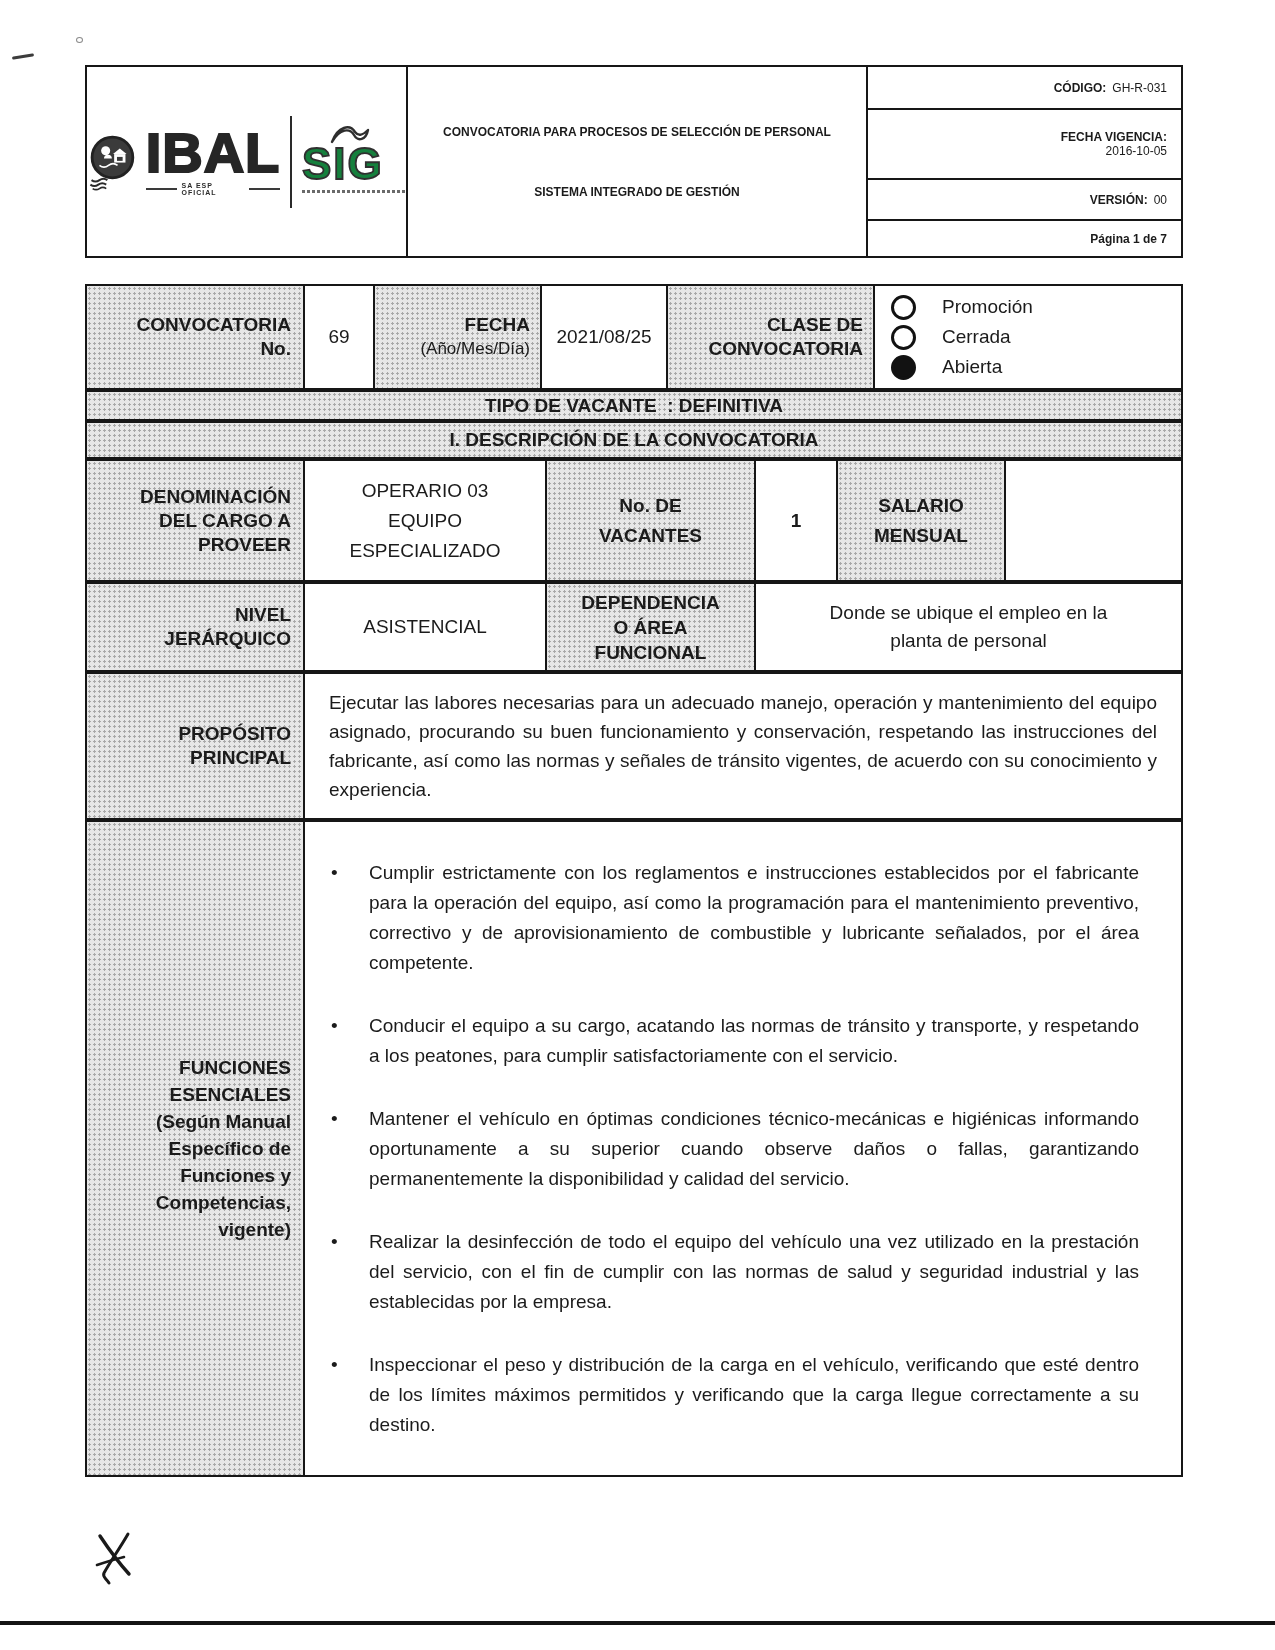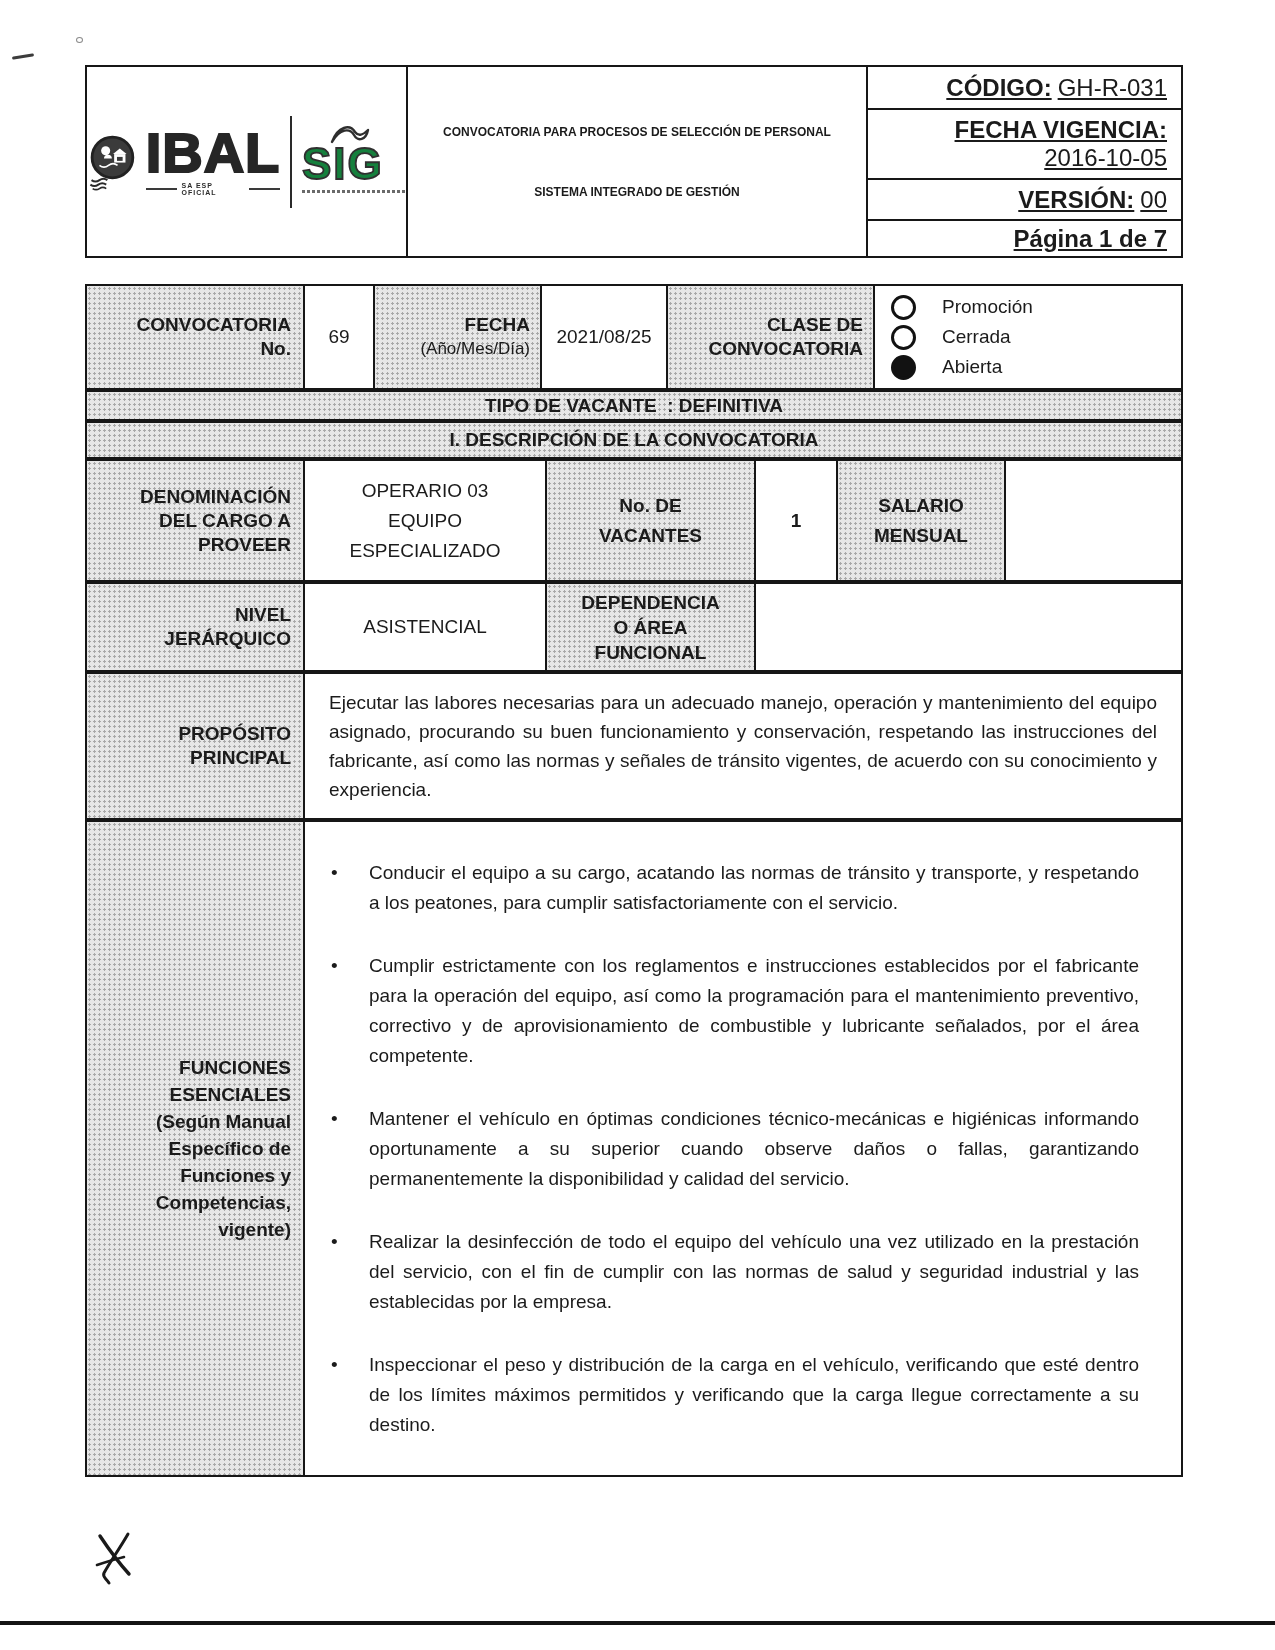--- a/index.html
+++ b/index.html
@@ -11,21 +11,21 @@
          background-size:5px 5px;}
   .tbl{position:absolute;left:85px;width:1098px;border:2.5px solid #161616;box-sizing:border-box;}
   .grid{display:grid;height:100%;}
   .cell{border-right:2.5px solid #161616;box-sizing:border-box;display:flex;
         flex-direction:column;justify-content:center;overflow:hidden;}
   .cell.last{border-right:none;}
   .b{font-weight:bold;}
   .rt{text-align:right;}
   .ct{text-align:center;}
   .fs19{font-size:19px;line-height:24px;}
-  .fs20{font-size:24px;text-decoration:underline;}
+  .fs20{font-size:12px;}
   
   .hdr-grid{grid-template-columns:321px 460px 1fr;}
   .hdr-right{display:flex;flex-direction:column;}
   .hdr-row{border-top:2.5px solid #161616;flex:1;display:flex;flex-direction:column;
            justify-content:center;text-align:right;padding:0 14px;box-sizing:border-box;}
   .hdr-row.first{border-top:none;}
   .hdr-title{display:flex;flex-direction:column;justify-content:center;align-items:center;
              gap:30px;text-align:center;}
   .hdr-title .t1{width:400px;font-weight:bold;font-size:12px;line-height:30px;}
   
@@ -215,20 +215,23 @@
     <div class="grid r2-grid">
       <div class="cell shade labcell fs19">
         <span>NIVEL JERÁRQUICO</span>
       </div>
       <div class="cell ct fs19">
         <span>ASISTENCIAL</span>
       </div>
       <div class="cell shade ct b fs19" style="padding:0 34px;line-height:25px;">
         <span>DEPENDENCIA O ÁREA FUNCIONAL</span>
       </div>
+      <div class="cell last ct fs19" style="padding:0 60px;line-height:28px;">
+        <span>Donde se ubique el empleo en la planta de personal</span>
+      </div>
     </div>
   </div>
 
   <div class="tbl" style="top:672px;height:148px;">
     <div class="grid r34-grid">
       <div class="cell shade labcell fs19">
         <span>PROPÓSITO PRINCIPAL</span>
       </div>
       <div class="cell last prop-text just">
         <span>Ejecutar las labores necesarias para un adecuado manejo, operación y mantenimiento del equipo asignado, procurando su buen funcionamiento y conservación, respetando las instrucciones del fabricante, así como las normas y señales de tránsito vigentes, de acuerdo con su conocimiento y experiencia.</span>
@@ -238,25 +241,25 @@
 
   <div class="tbl" style="top:820px;height:657px;">
     <div class="grid r34-grid">
       <div class="cell shade labcell fs19 func-label">
         <div>FUNCIONES ESENCIALES</div>
         <div>(Según Manual Específico de Funciones y Competencias, vigente)</div>
       </div>
       <div class="cell last bullets">
         <div class="bullet">
           <span class="dot"></span>
+          <span class="btx">Cumplir estrictamente con los reglamentos e instrucciones establecidos por el fabricante para la operación del equipo, así como la programación para el mantenimiento preventivo, correctivo y de aprovisionamiento de combustible y lubricante señalados, por el área competente.</span>
+        </div>
+        <div class="bullet">
+          <span class="dot"></span>
           <span class="btx">Conducir el equipo a su cargo, acatando las normas de tránsito y transporte, y respetando a los peatones, para cumplir satisfactoriamente con el servicio.</span>
-        </div>
-        <div class="bullet">
-          <span class="dot"></span>
-          <span class="btx">Cumplir estrictamente con los reglamentos e instrucciones establecidos por el fabricante para la operación del equipo, así como la programación para el mantenimiento preventivo, correctivo y de aprovisionamiento de combustible y lubricante señalados, por el área competente.</span>
         </div>
         <div class="bullet">
           <span class="dot"></span>
           <span class="btx">Mantener el vehículo en óptimas condiciones técnico-mecánicas e higiénicas informando oportunamente a su superior cuando observe daños o fallas, garantizando permanentemente la disponibilidad y calidad del servicio.</span>
         </div>
         <div class="bullet">
           <span class="dot"></span>
           <span class="btx">Realizar la desinfección de todo el equipo del vehículo una vez utilizado en la prestación del servicio, con el fin de cumplir con las normas de salud y seguridad industrial y las establecidas por la empresa.</span>
         </div>
         <div class="bullet">

